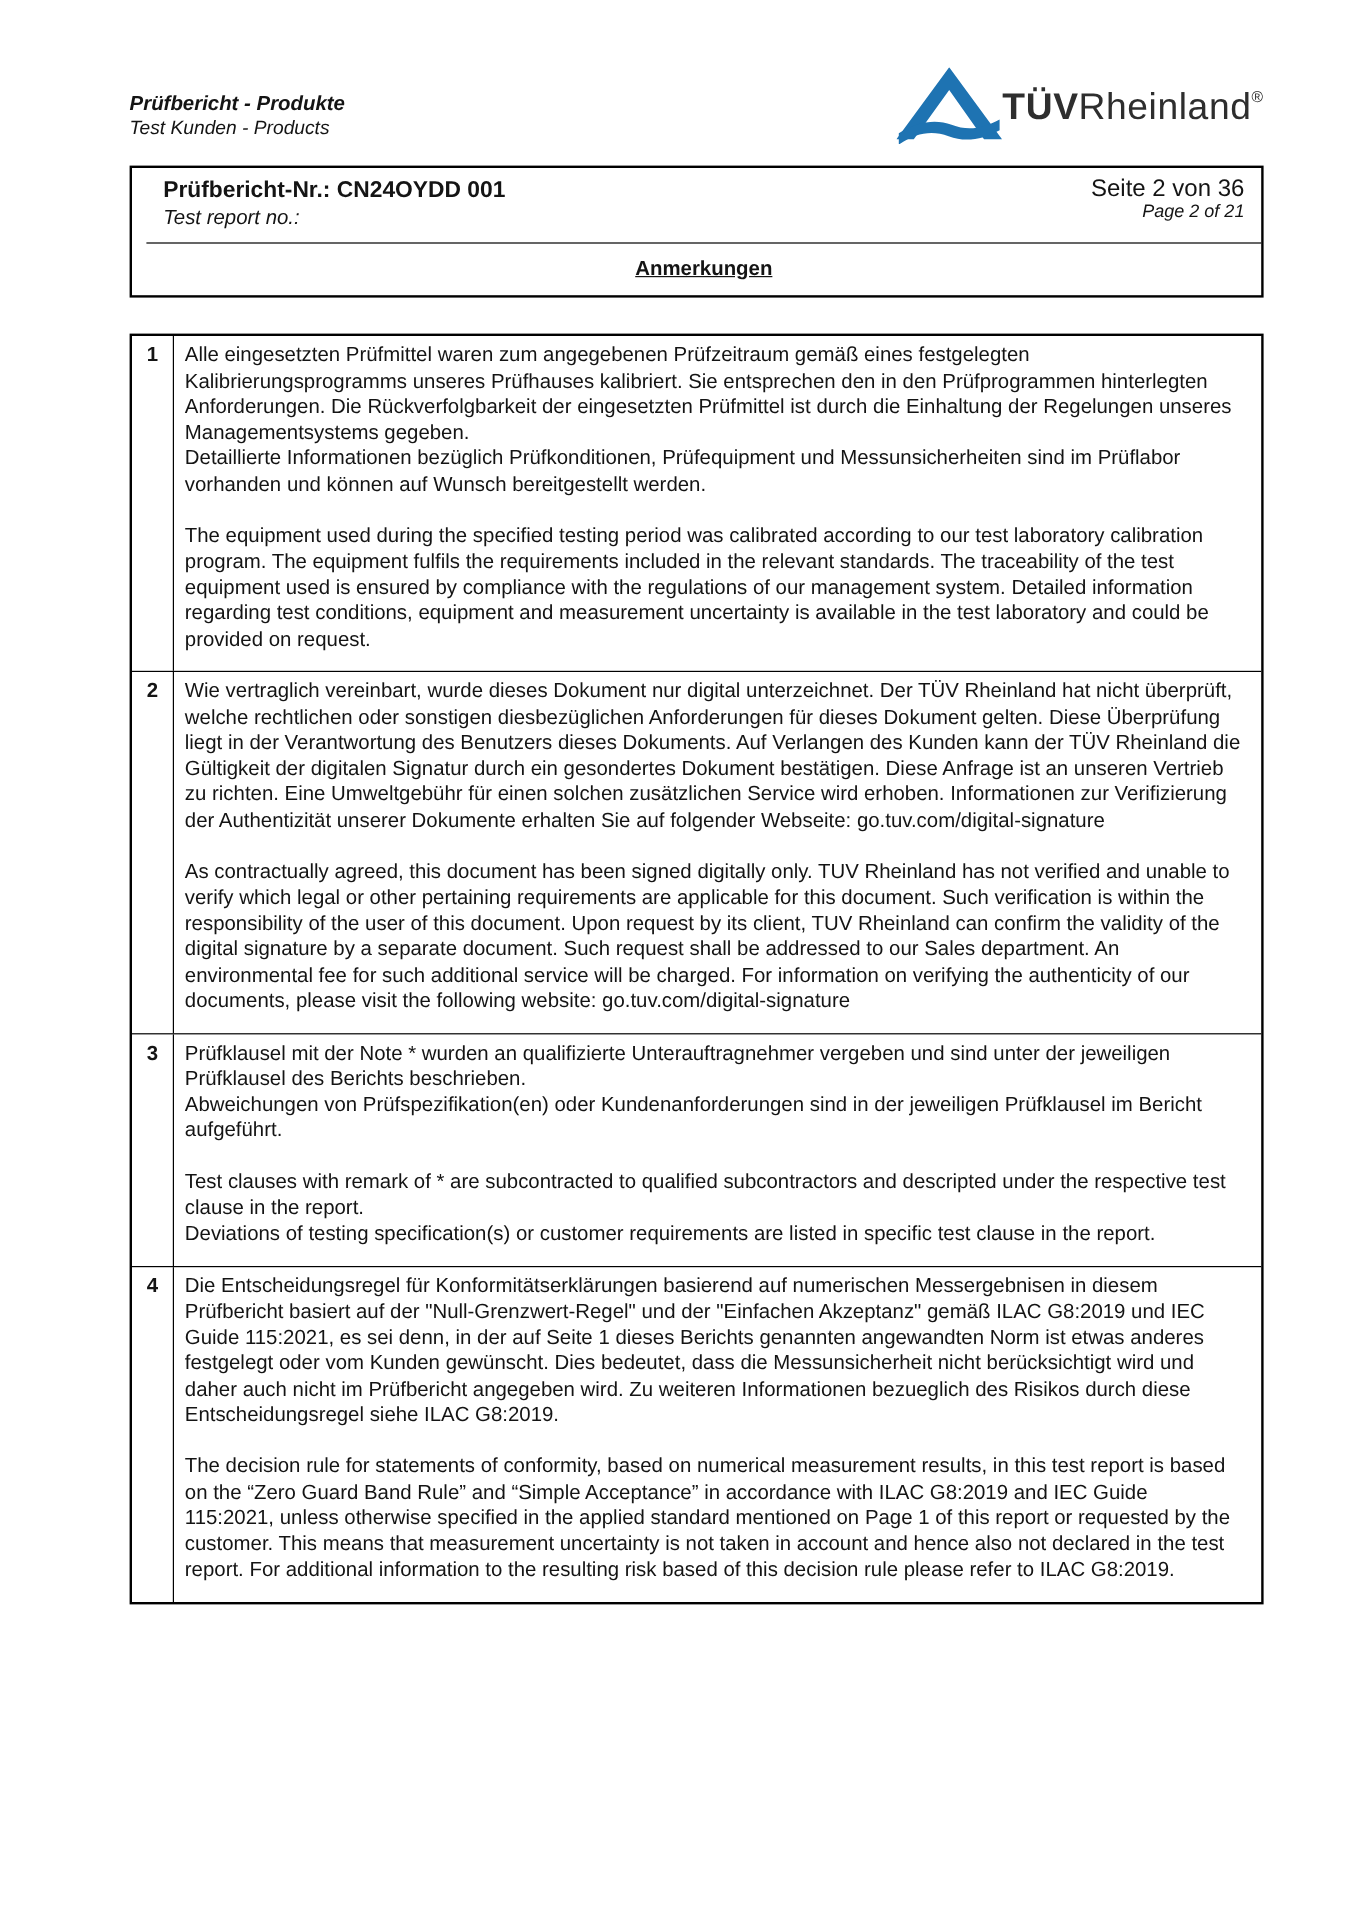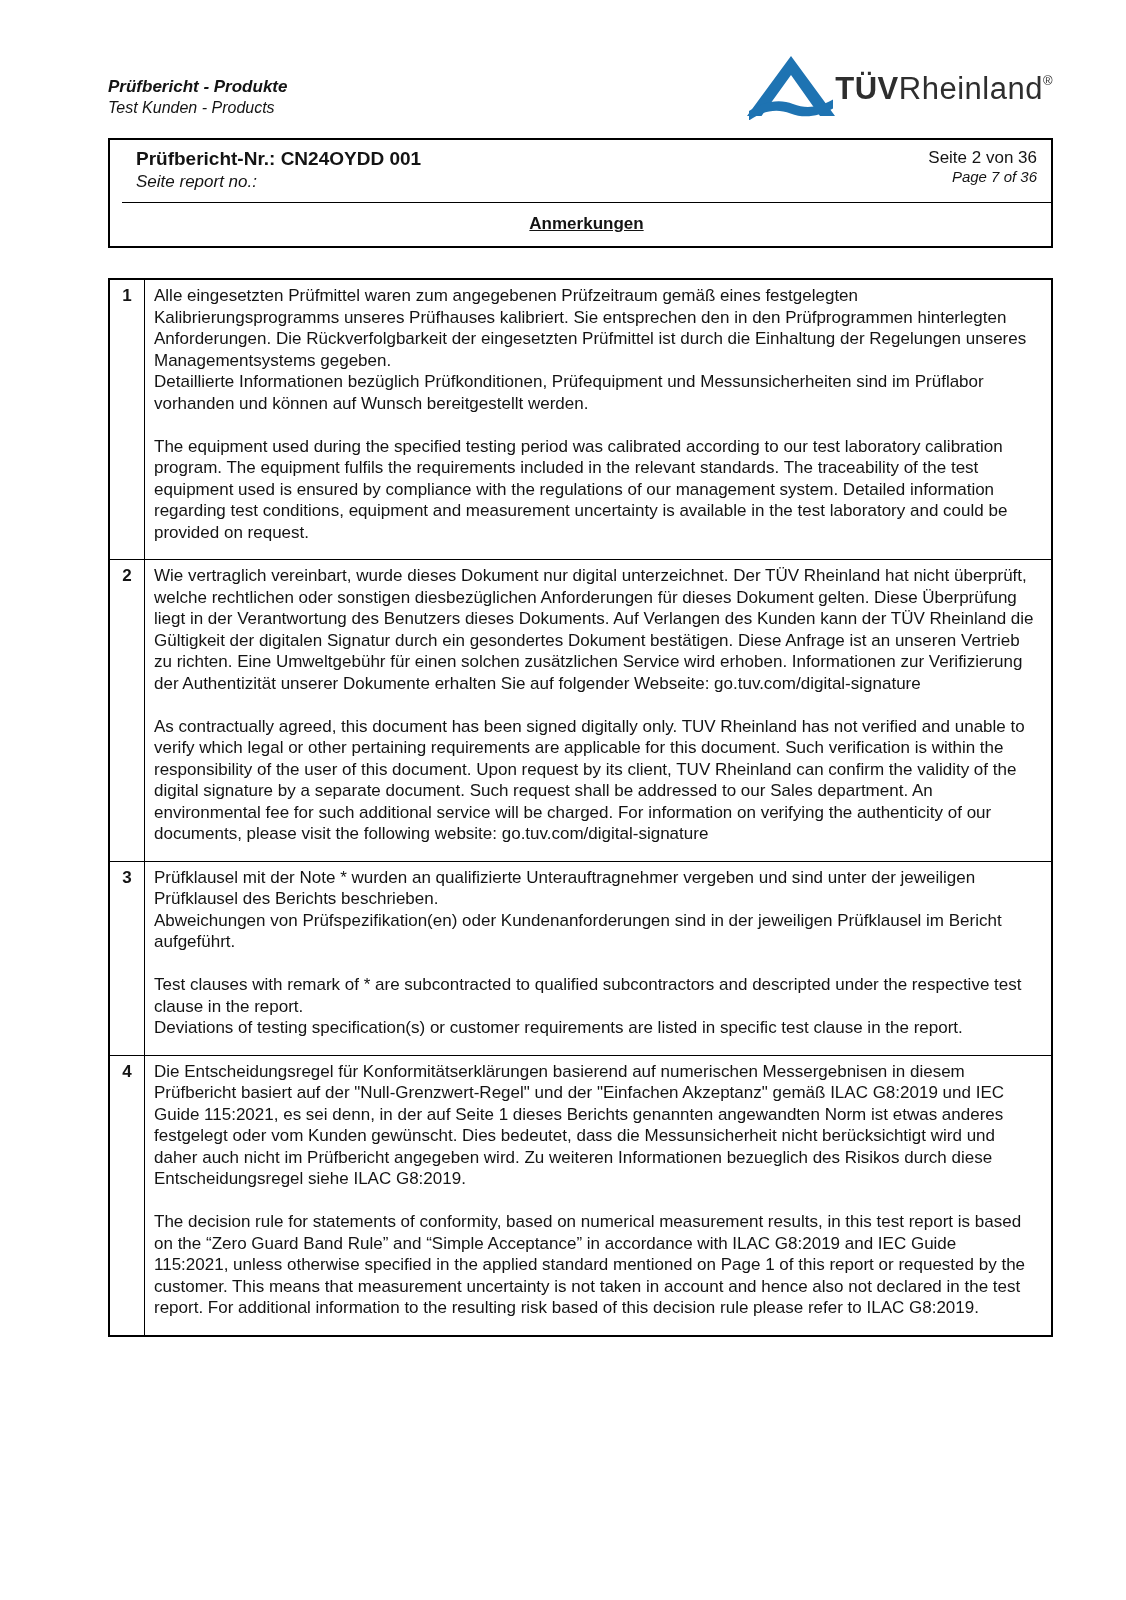--- a/index.html
+++ b/index.html
@@ -53,21 +53,21 @@
   .tb-row1 {
     display: flex;
     justify-content: space-between;
     padding: 7px 14px 8px 14px;
     border-bottom: 1px solid #000;
     min-height: 47px;
   }
   .tb-no-de { font-size: 19px; font-weight: 700; line-height: 24px; }
   .tb-no-en { font-size: 17px; font-style: italic; line-height: 22px; }
   .tb-right { text-align: right; padding-top: 1px; }
-  .tb-page-de { font-size: 17px; line-height: 19px; }
+  .tb-page-de { font-size: 20px; line-height: 19px; }
   .tb-page-en { font-size: 15px; font-style: italic; line-height: 19px; }
   .tb-row2 { text-align: center; padding: 9px 0 10px 0; }
   .sec-de { font-size: 17px; font-weight: 700; line-height: 24px; text-decoration: underline; }
   .sec-en { font-size: 18px; font-style: italic; line-height: 23px; }
 
   
   .remarks-table {
     position: absolute;
     top: 278px;
     left: 108px;
@@ -113,25 +113,25 @@
         <path d="M44 28 C 50 28, 55 32, 55 37 C 55 41, 51 44, 46 44 C 49 44, 52 42, 52 38.5 C 52 34.5, 48.5 31.5, 44 31.5 Z" fill="#ffffff" opacity="0"></path>
       </svg>
       <div class="logo-text"><span class="b">TÜV</span><span>Rheinland</span><sup>®</sup></div>
     </div>
   </div>
 
   <div class="title-box">
     <div class="tb-row1">
       <div>
         <div class="tb-no-de"><span>Prüfbericht-Nr.:</span>&nbsp;<span>CN24OYDD 001</span></div>
-        <div class="tb-no-en">Seite report no.:</div>
+        <div class="tb-no-en">Test report no.:</div>
       </div>
       <div class="tb-right">
         <div class="tb-page-de">Seite 2 von 36</div>
-        <div class="tb-page-en">Page 7 of 36</div>
+        <div class="tb-page-en">Page 2 of 21</div>
       </div>
     </div>
     <div class="tb-row2">
       <div class="sec-de">Anmerkungen</div>
     </div>
   </div>
 
   <div class="remarks-table">
 
     <div class="r-row">

